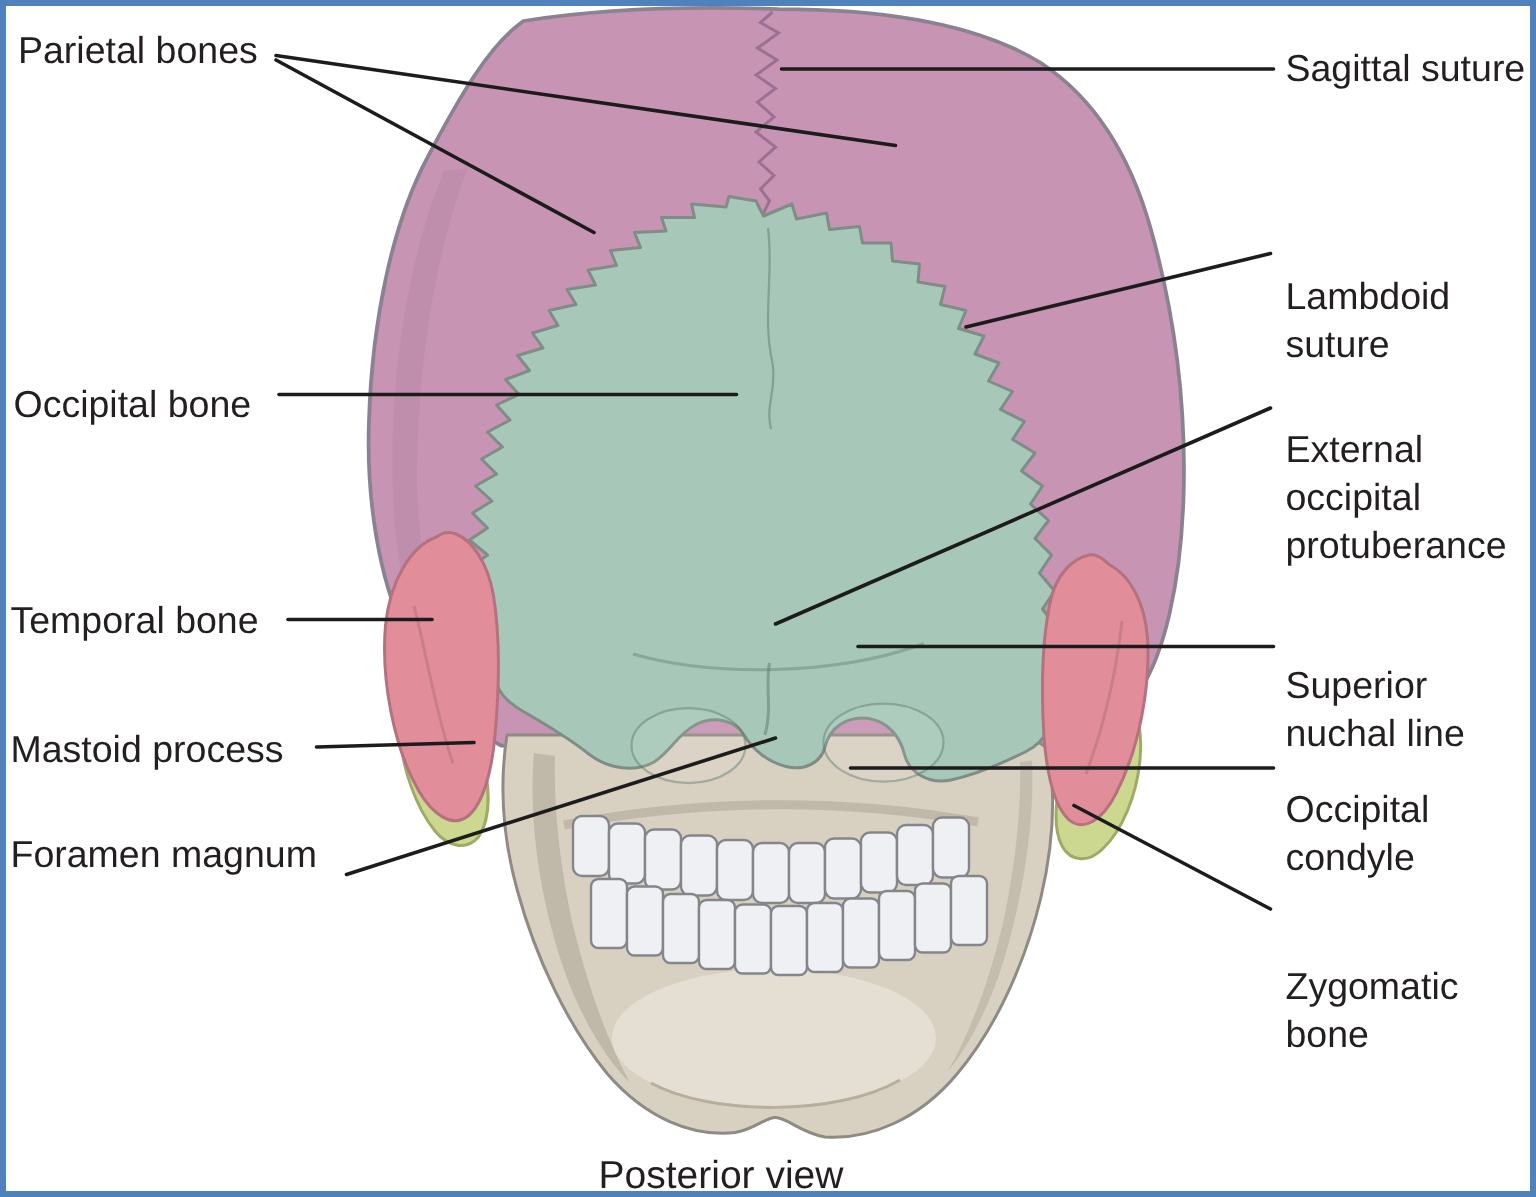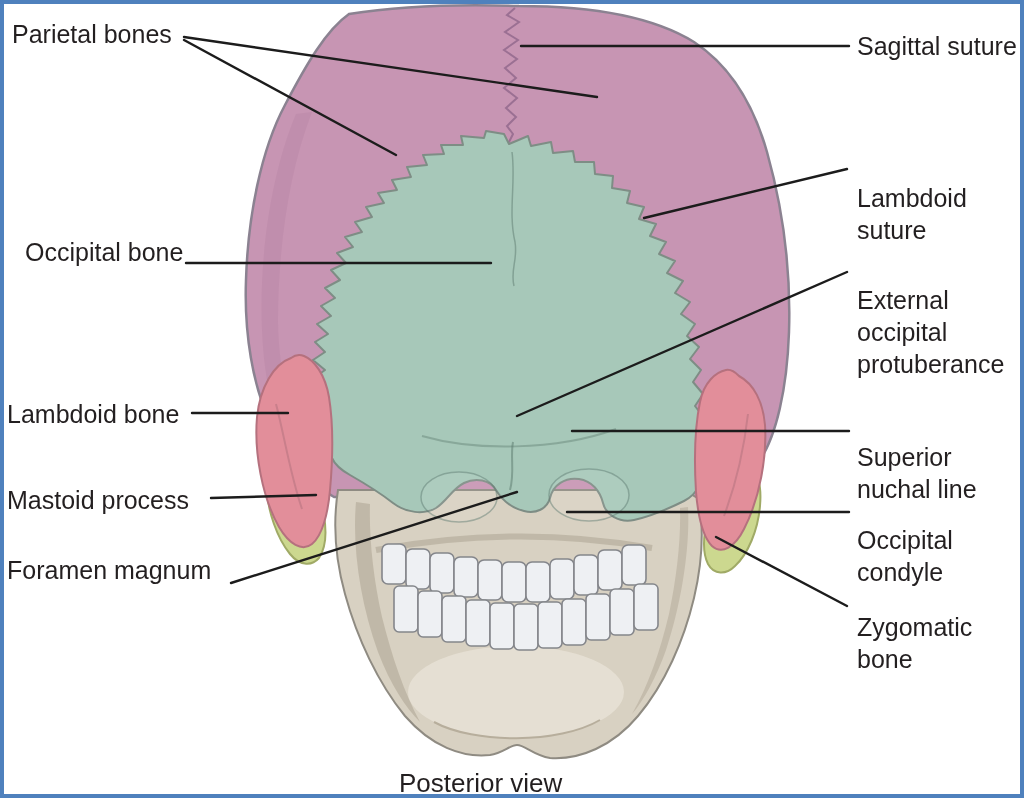--- a/index.html
+++ b/index.html
@@ -169,27 +169,27 @@
       <line x1="845" y1="508" x2="563" y2="508"></line>
       <line x1="843" y1="602" x2="712" y2="533"></line>
       <line x1="182" y1="259" x2="487" y2="259"></line>
       <line x1="188" y1="409" x2="284" y2="409"></line>
       <line x1="207" y1="494" x2="312" y2="491"></line>
       <line x1="227" y1="579" x2="513" y2="488"></line>
     </g>
   </svg>
 
   <div class="label" style="left:8px;   top:14px;">Parietal bones</div>
-  <div class="label" style="left:5px;   top:232px;margin-left:16px;">Occipital bone</div>
-  <div class="label" style="left:3px;   top:394px;">Lambdoid bone</div>
+  <div class="label" style="left:5px;   top:250px;">Occipital bone</div>
+  <div class="label" style="left:3px;   top:394px;">Temporal bone</div>
   <div class="label" style="left:3px;   top:480px;">Mastoid process</div>
   <div class="label" style="left:3px;   top:550px;">Foramen magnum</div>
 
   <div class="label" style="left:853px; top:26px;">Sagittal suture</div>
   <div class="label wrap" style="left:853px; top:150px; width:130px;">Lambdoid suture</div>
   <div class="label wrap" style="left:853px; top:252px; width:160px;">External occipital protuberance</div>
   <div class="label wrap" style="left:853px; top:409px; width:135px;">Superior nuchal line</div>
   <div class="label wrap" style="left:853px; top:492px; width:120px;">Occipital condyle</div>
-  <div class="label wrap" style="left:853px; top:579px; width:135px;">Zygomatic bone</div>
+  <div class="label wrap" style="left:853px; top:610px; width:135px;">Zygomatic bone</div>
 
   <div class="caption" style="left:395px; top:764px; width:300px;">Posterior view</div>
 
 </div>
 
 </body></html>

